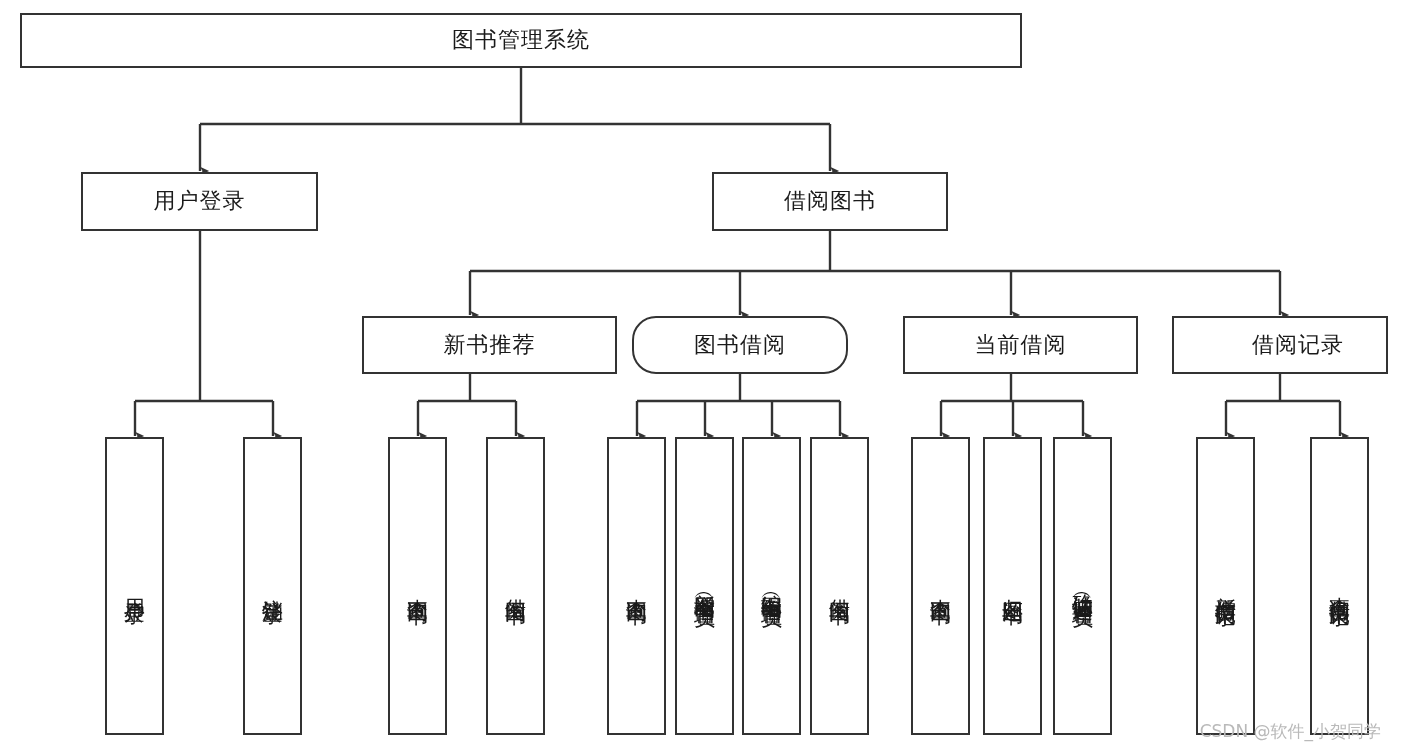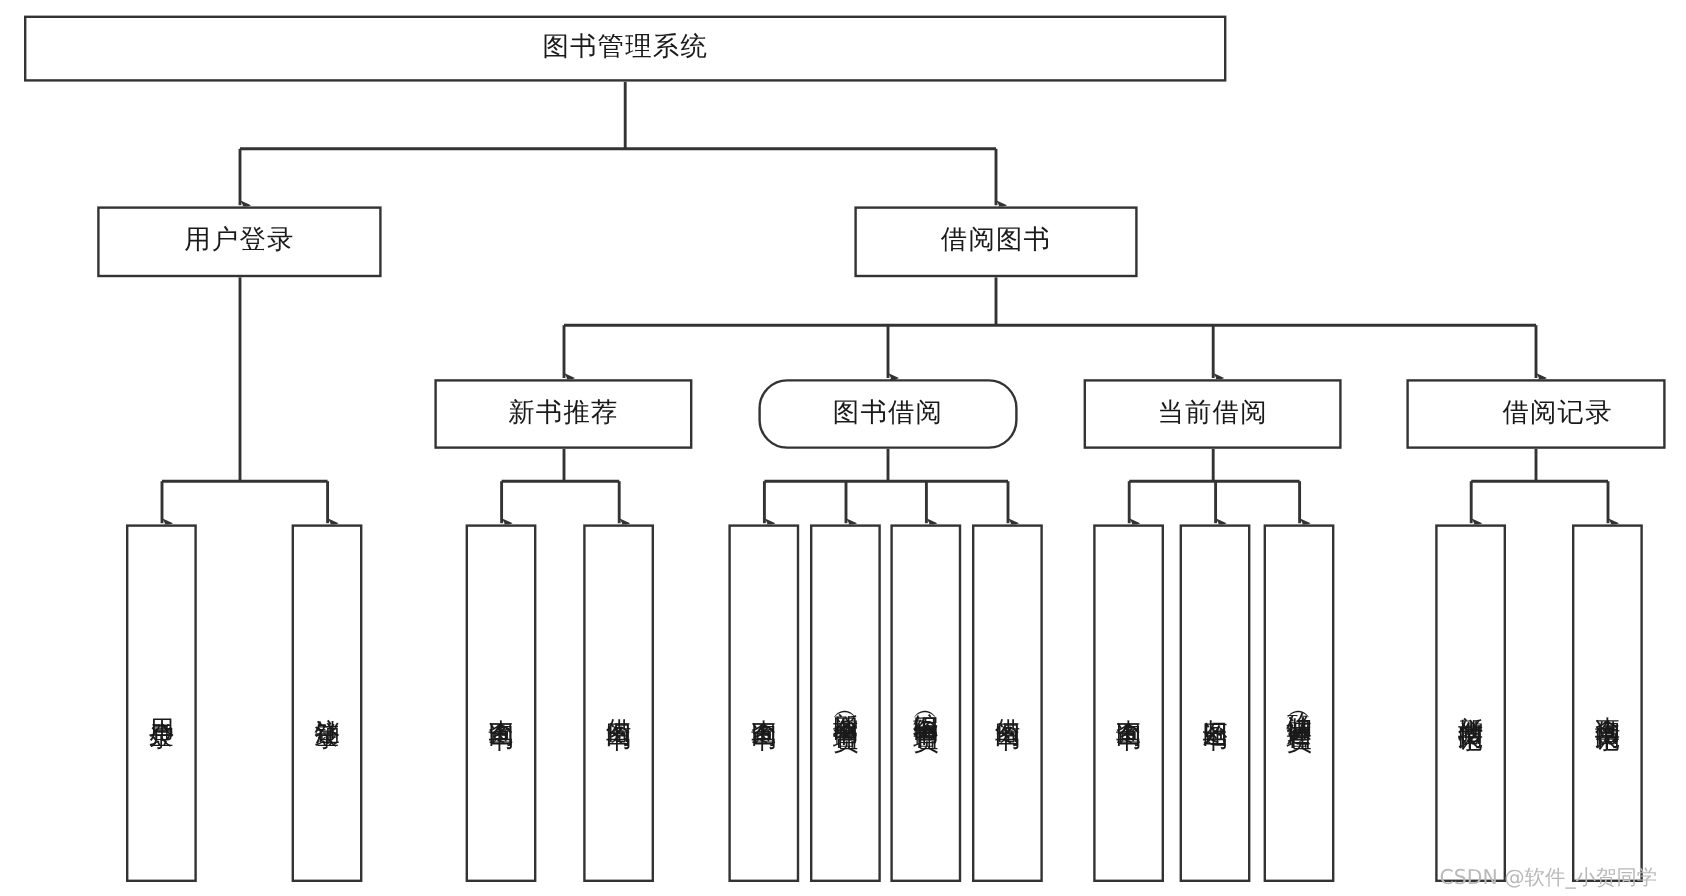--- a/index.html
+++ b/index.html
@@ -114,27 +114,27 @@
   <div id="nodes-layer">
       <div class="node h" style="left: 20px; top: 13px; width: 1002px; height: 55px;">
         <span class="hlabel">图书管理系统</span>
       </div>
       <div class="node h" style="left: 81px; top: 172px; width: 237px; height: 59px;">
         <span class="hlabel">用户登录</span>
       </div>
       <div class="node h" style="left: 712px; top: 172px; width: 236px; height: 59px;">
         <span class="hlabel">借阅图书</span>
       </div>
-      <div class="node h" style="left: 362px; top: 316px; width: 215px; height: 58px;">
+      <div class="node h" style="left: 362px; top: 316px; width: 255px; height: 58px;">
         <span class="hlabel">新书推荐</span>
       </div>
       <div class="node h" style="left: 632px; top: 316px; width: 216px; height: 58px; border-radius: 24px;">
         <span class="hlabel">图书借阅</span>
       </div>
-      <div class="node h" style="left: 903px; top: 316px; width: 215px; height: 58px;">
+      <div class="node h" style="left: 903px; top: 316px; width: 235px; height: 58px;">
         <span class="hlabel">当前借阅</span>
       </div>
       <div class="node h" style="left: 1172px; top: 316px; width: 216px; height: 58px; padding-left: 36px;">
         <span class="hlabel">借阅记录</span>
       </div>
       <div class="node v" style="left: 105px; top: 437px; width: 59px; height: 298px;">
         <span class="vlabel">用户登录</span>
       </div>
       <div class="node v" style="left: 243px; top: 437px; width: 59px; height: 298px;">
         <span class="vlabel">注销登录</span>

